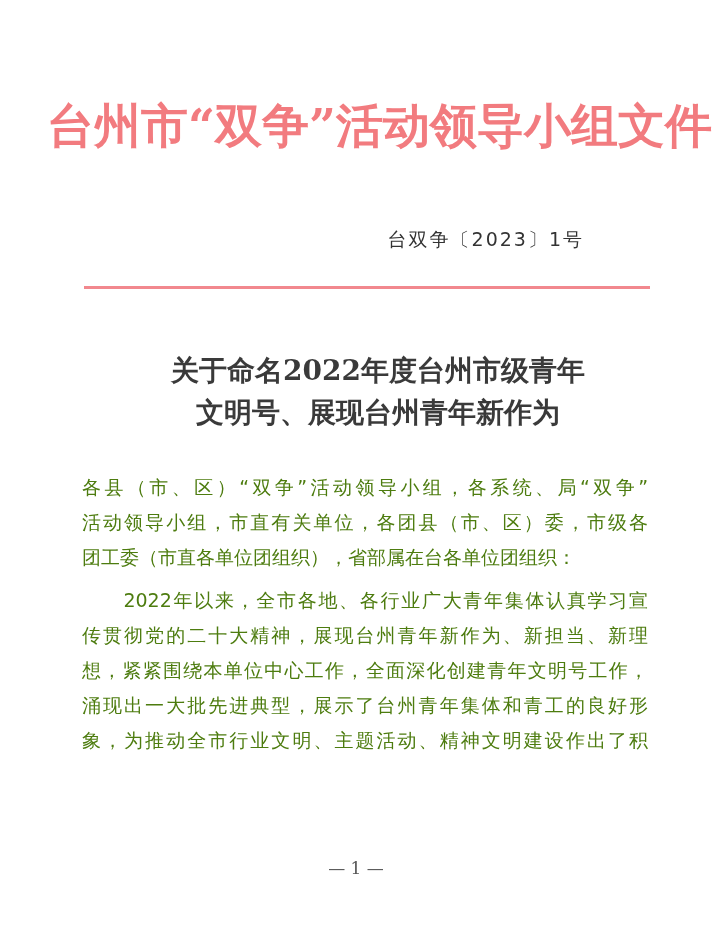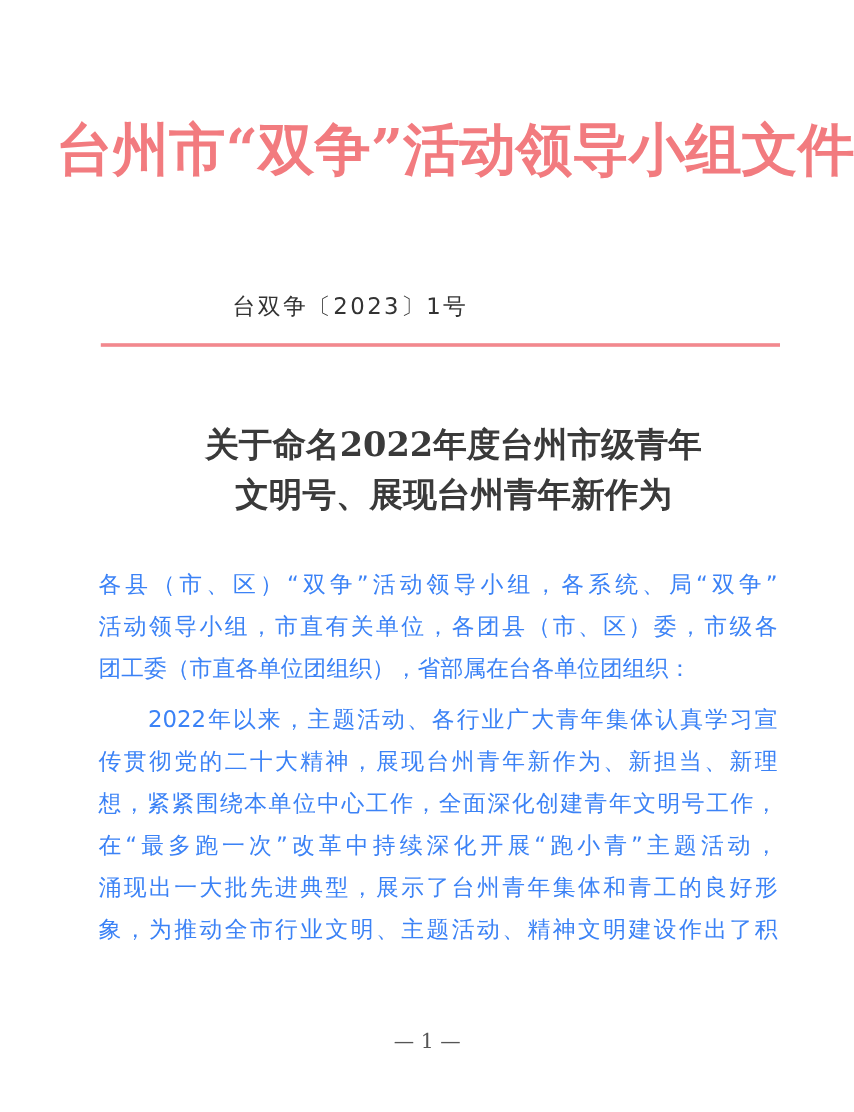--- a/index.html
+++ b/index.html
@@ -25,23 +25,23 @@
       font-size: 47px;
       font-weight: bold;
       color: #f27b7f;
       letter-spacing: 0px;
       line-height: 60px;
       white-space: nowrap;
     }
     .doc-number {
       position: absolute;
       left: 0;
-      top: 243px;
+      top: 226px;
       width: 584px;
-      text-align: center;
+      text-align: right;
       font-family: "DejaVu Sans", "Liberation Sans", sans-serif;
       font-size: 19px;
       color: #333333;
       letter-spacing: 2px;
       line-height: 26px;
       white-space: nowrap;
     }
     .red-rule {
       position: absolute;
       left: 84px;
@@ -62,21 +62,21 @@
       line-height: 42px;
       color: #3a3a3a;
     }
     .title div { white-space: nowrap; margin-left: 44px; }
     .body-text {
       position: absolute;
       left: 82px;
       width: 566px;
       font-family: "DejaVu Sans", "Liberation Sans", sans-serif;
       font-size: 19px;
-      color: #3b82f6;
+      color: #4d7c0f;
       line-height: 35px;
     }
     .body-text .line {
       white-space: nowrap;
       height: 35px;
       text-align: justify;
       text-align-last: justify;
     }
     .body-text .line.last {
       text-align-last: left;
@@ -109,21 +109,20 @@
   <div>文明号、展现台州青年新作为</div>
 </div>
 
 <div class="body-text salutation">
   <div class="line">各县（市、区）“双争”活动领导小组，各系统、局“双争”</div>
   <div class="line">活动领导小组，市直有关单位，各团县（市、区）委，市级各</div>
   <div class="line last">团工委（市直各单位团组织），省部属在台各单位团组织：</div>
 </div>
 
 <div class="body-text paragraph">
-  <div class="line">　　2022年以来，主题活动、各行业广大青年集体认真学习宣</div>
+  <div class="line">　　2022年以来，全市各地、各行业广大青年集体认真学习宣</div>
   <div class="line">传贯彻党的二十大精神，展现台州青年新作为、新担当、新理</div>
   <div class="line">想，紧紧围绕本单位中心工作，全面深化创建青年文明号工作，</div>
-  <div class="line">在“最多跑一次”改革中持续深化开展“跑小青”主题活动，</div>
   <div class="line">涌现出一大批先进典型，展示了台州青年集体和青工的良好形</div>
   <div class="line">象，为推动全市行业文明、主题活动、精神文明建设作出了积</div>
 </div>
 
 <div class="page-number">— 1 —</div>
 
 </body></html>

